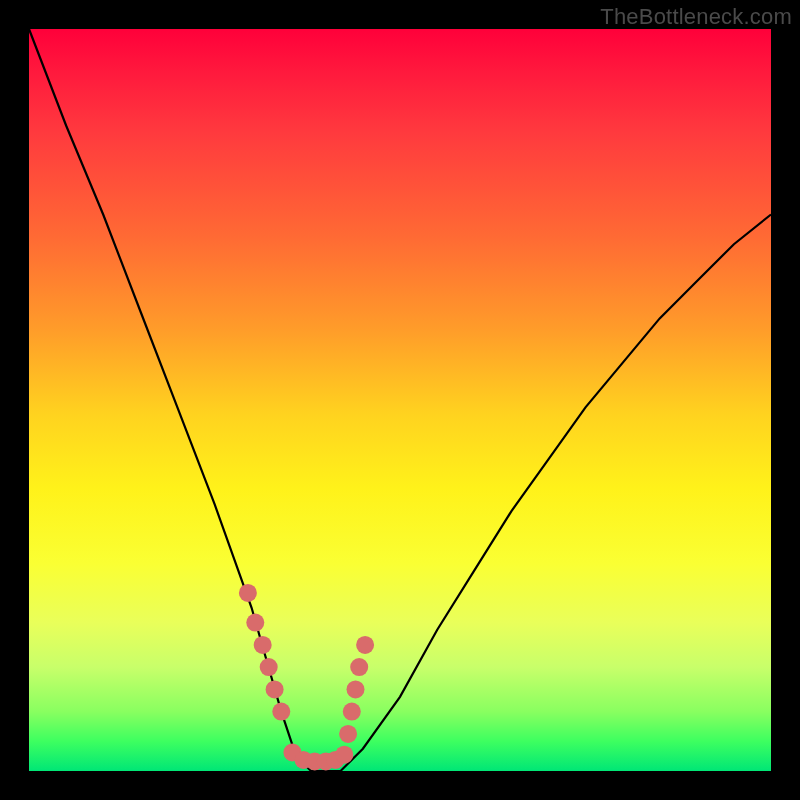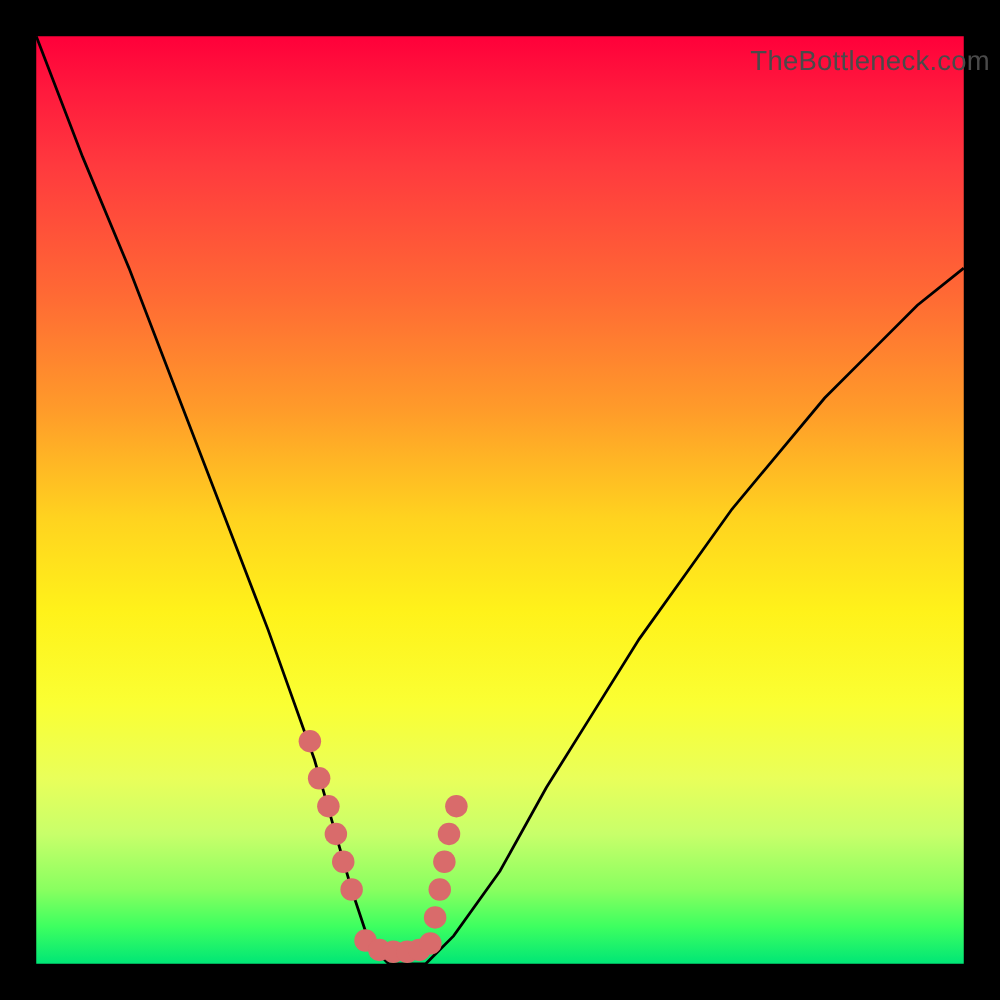--- a/index.html
+++ b/index.html
@@ -42,21 +42,20 @@
     );
   }
   .watermark {
     position: absolute;
     top: 4px;
     right: 8px;
     color: #4a4a4a;
     font-size: 22px;
     font-weight: 500;
     letter-spacing: 0.2px;
-    margin-top: 32px;
   }
   svg.overlay {
     position: absolute;
     left: 0; top: 0;
     width: 800px; height: 800px;
     pointer-events: none;
   }
 </style>
 </head>
 <body>

